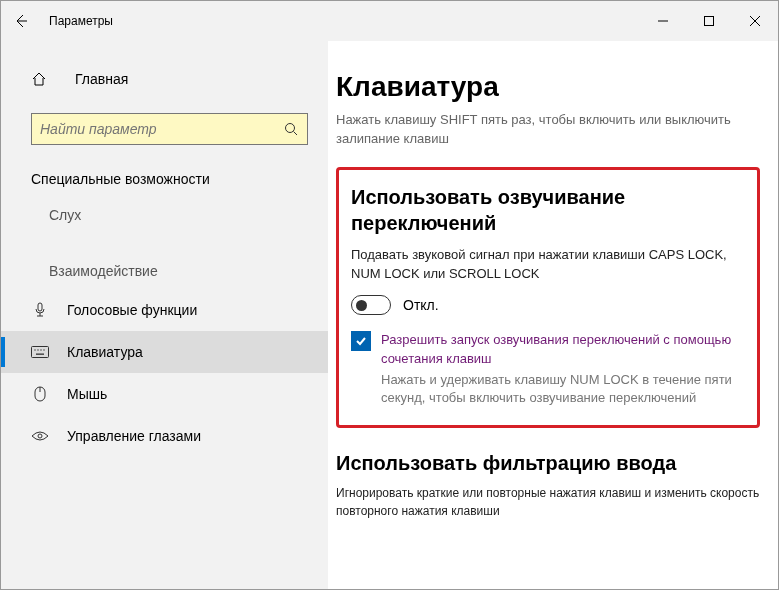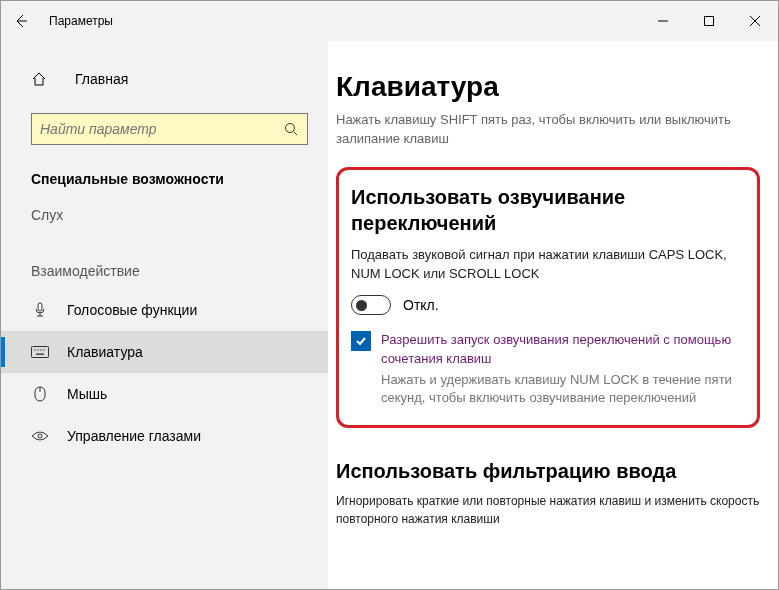--- a/index.html
+++ b/index.html
@@ -20,35 +20,35 @@
   
   .sidebar { width: 327px; background: #f2f2f2; display: flex; flex-direction: column; padding-top: 10px; overflow: hidden; }
   .home-row { display: flex; align-items: center; height: 36px; padding: 0 20px 0 30px; margin: 10px 0 10px 0; cursor: pointer; }
   .home-row .lbl { margin-left: 28px; font-size: 14px; }
 
   .search-wrap { margin: 6px 20px 16px 30px; }
   .search { display: flex; align-items: center; height: 32px; border: 1px solid #777; background: #fef9c3; padding: 0 8px; }
   .search input { flex: 1; border: none; outline: none; background: transparent; font-size: 14px; font-style: italic; color: #555; }
   .search .sicon { color: #333; }
 
-  .cat-row { font-size: 14px; font-weight: 700; padding: 10px 20px 10px 30px; }
-  .sub-row { font-size: 14px; color: #555; padding: 10px 20px 10px 30px; }
+  .cat-row { font-size: 14px; font-weight: 400; padding: 10px 20px 10px 30px; }
+  .sub-row { font-size: 14px; color: #555; padding: 10px 20px 10px 48px; }
 
   .nav-item { display: flex; align-items: center; height: 42px; padding: 0 20px 0 30px; cursor: pointer; position: relative; }
   .nav-item .nicon { width: 18px; display: flex; justify-content: center; color: #333; }
   .nav-item .nlbl { margin-left: 18px; font-size: 14px; }
   .nav-item.active { background: #dcdcdc; }
   .nav-item.active::before { content: ""; position: absolute; left: 0; top: 6px; bottom: 6px; width: 4px; background: #0078d4; }
 
   
   .main { flex: 1; padding: 30px 18px 0 8px; overflow: hidden; position: relative; }
   .main h1 { font-size: 28px; font-weight: 600; margin-bottom: 8px; }
   .sub { font-size: 13px; color: #666; line-height: 1.45; margin-bottom: 18px; }
 
-  .hl-box { border: 3px solid #d62027; border-radius: 12px; padding: 14px 12px 18px 12px; margin-bottom: 32px; }
+  .hl-box { border: 3px solid #d62027; border-radius: 4px; padding: 14px 12px 18px 12px; margin-bottom: 24px; }
   .sec-title { font-size: 20px; font-weight: 600; line-height: 1.3; margin-bottom: 10px; }
   .desc { font-size: 13px; color: #222; line-height: 1.45; margin-bottom: 12px; }
 
   .toggle-row { display: flex; align-items: center; margin-bottom: 16px; }
   .toggle { width: 40px; height: 20px; border: 1px solid #333; border-radius: 10px; position: relative; cursor: pointer; background: #fff; }
   .toggle .knob { width: 11px; height: 11px; background: #333; border-radius: 50%; position: absolute; top: 3.5px; left: 4px; }
   .toggle-lbl { font-size: 14px; margin-left: 12px; }
 
   .check-row { display: flex; align-items: flex-start; }
   .checkbox { width: 20px; height: 20px; background: #0063b1; display: flex; align-items: center; justify-content: center; flex-shrink: 0; cursor: pointer; }

